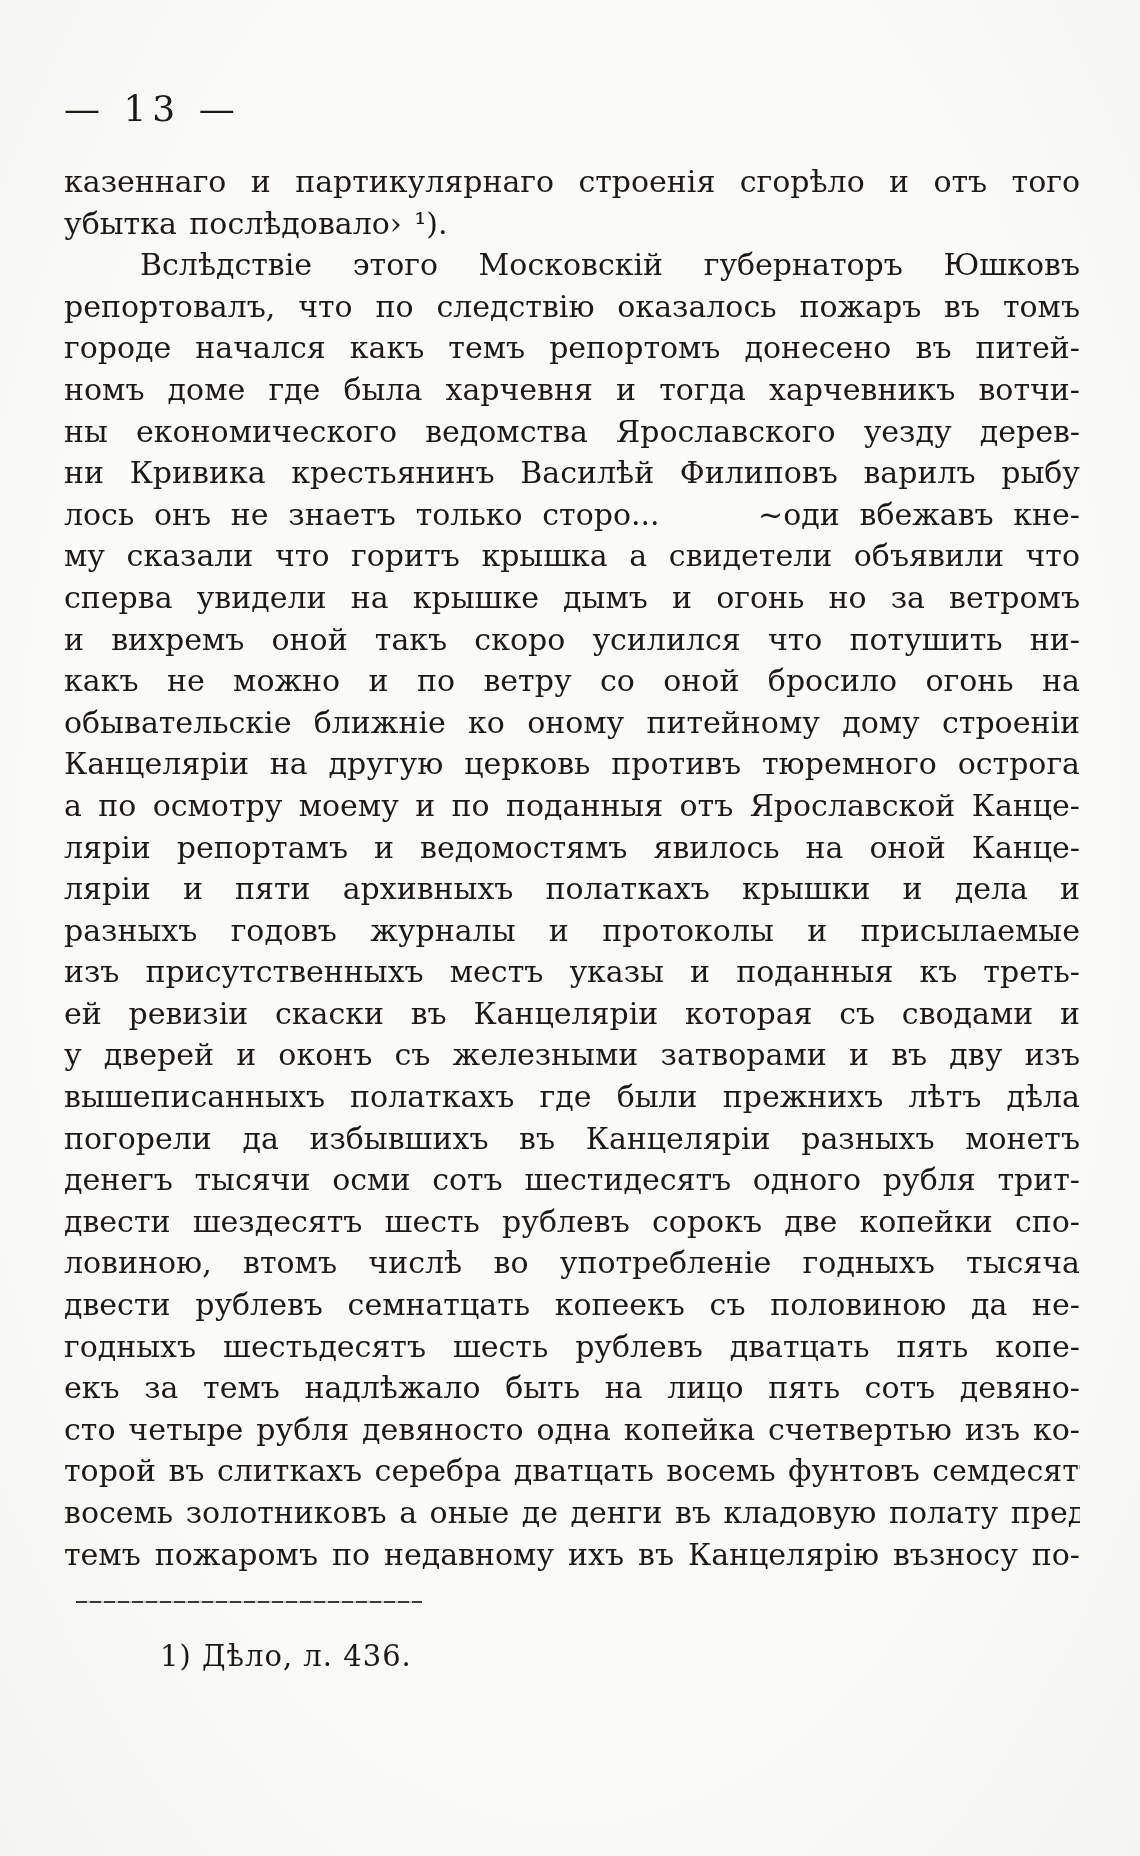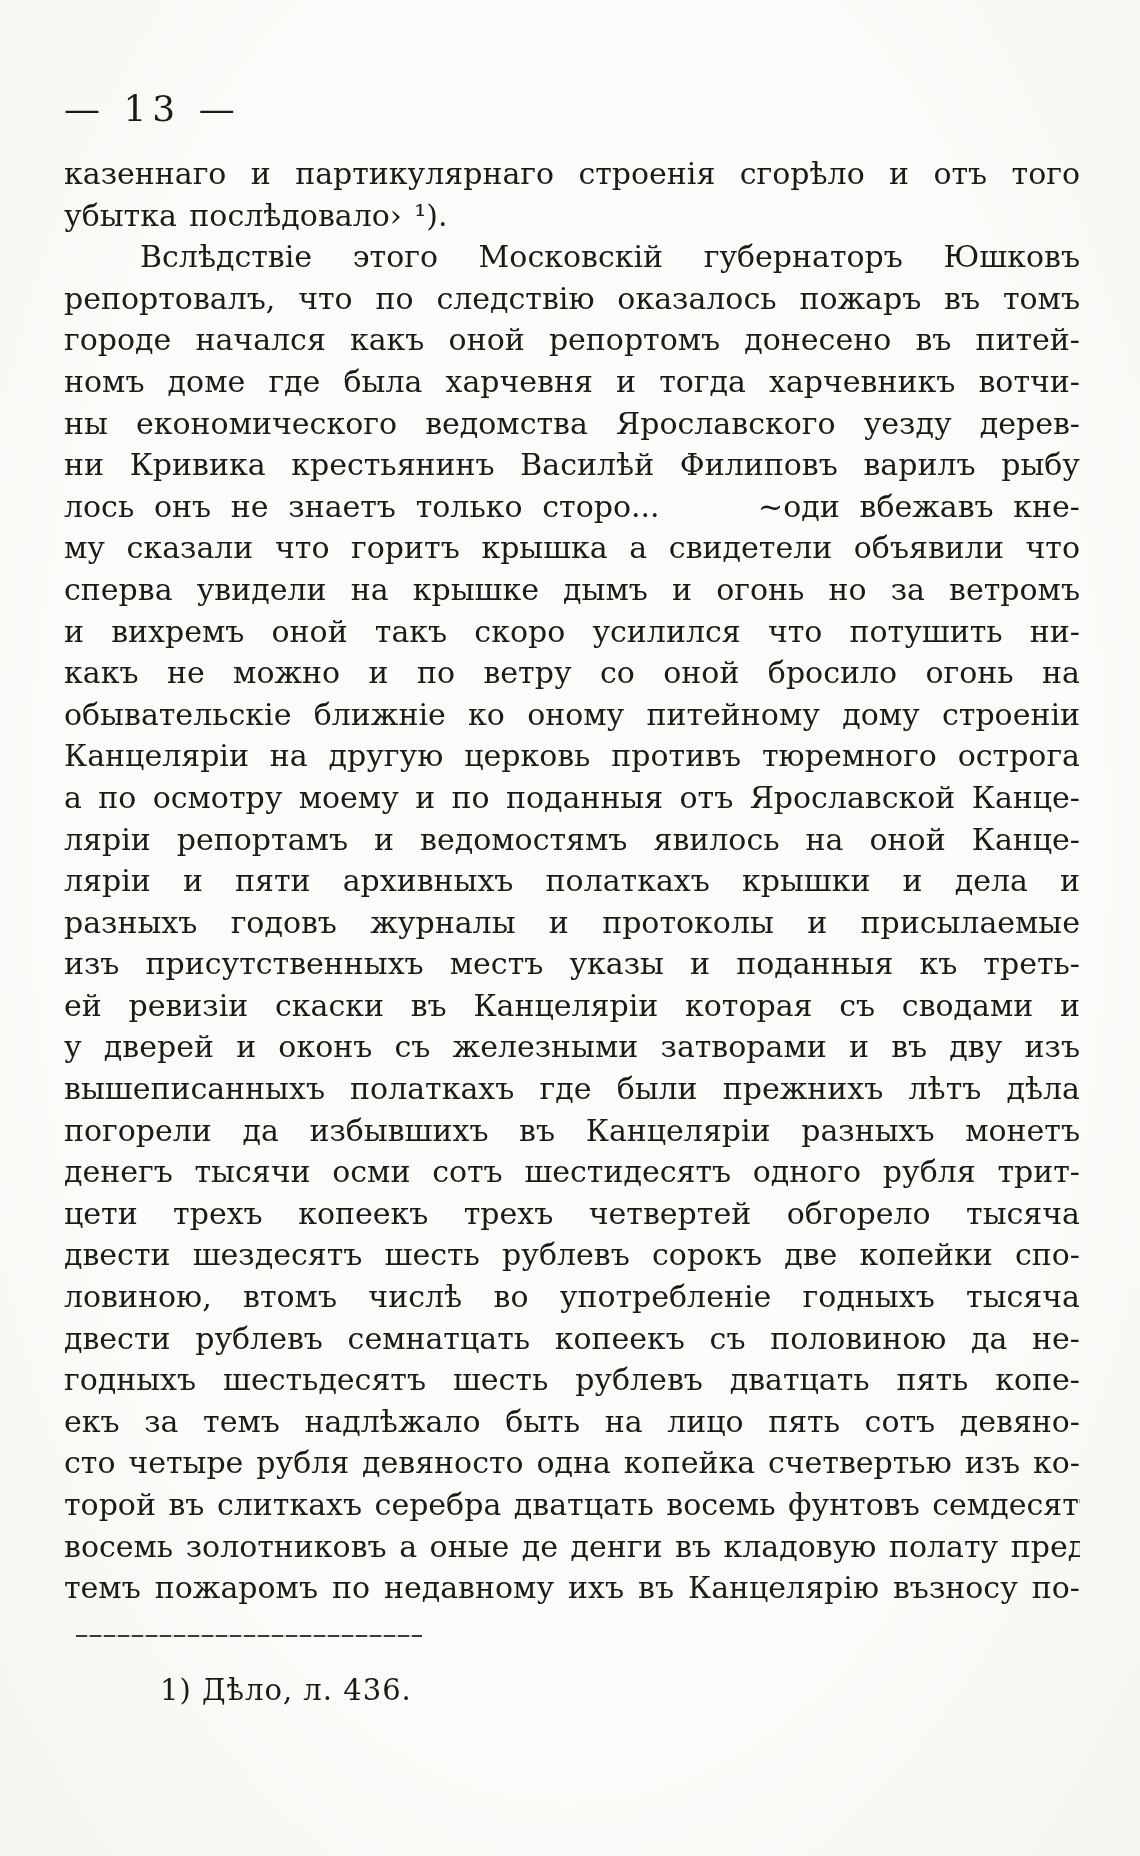--- a/index.html
+++ b/index.html
@@ -25,21 +25,21 @@
   }
   .page-number {
     margin-top: 88px;
     text-align: left;
     font-size: 36px;
     letter-spacing: 6px;
     font-weight: 500;
     white-space: pre;
   }
   .text-block {
-    margin-top: 24px;
+    margin-top: 32px;
     width: 1016px;
     font-size: 30px;
     line-height: 41.6px;
     word-spacing: 3px;
   }
   .line {
     text-align: justify;
     text-align-last: justify;
     white-space: nowrap;
     overflow: hidden;
@@ -70,42 +70,41 @@
 <body>
 
 <div class="page">
   <div class="page-number">— 13 —</div>
 
   <div class="text-block">
       <div class="line">казеннаго и партикулярнаго строенія сгорѣло и отъ того</div>
       <div class="line left">убытка послѣдовало› ¹).</div>
       <div class="line indent">Вслѣдствіе этого Московскій губернаторъ Юшковъ</div>
       <div class="line">репортовалъ, что по следствію оказалось пожаръ въ томъ</div>
-      <div class="line">городе начался какъ оной репортомъ донесено въ питей-</div>
+      <div class="line">городе начался какъ темъ репортомъ донесено въ питей-</div>
       <div class="line">номъ доме где была харчевня и тогда харчевникъ вотчи-</div>
       <div class="line">ны економического ведомства Ярославского уезду дерев-</div>
       <div class="line">ни Кривика крестьянинъ Василѣй Филиповъ варилъ рыбу</div>
       <div class="line">лось онъ не знаетъ только сторо...&nbsp;&nbsp;&nbsp;&nbsp;&nbsp;~оди вбежавъ кне-</div>
       <div class="line">му сказали что горитъ крышка а свидетели объявили что</div>
       <div class="line">сперва увидели на крышке дымъ и огонь но за ветромъ</div>
       <div class="line">и вихремъ оной такъ скоро усилился что потушить ни-</div>
       <div class="line">какъ не можно и по ветру со оной бросило огонь на</div>
       <div class="line">обывательскіе ближніе ко оному питейному дому строеніи</div>
       <div class="line">Канцеляріи на другую церковь противъ тюремного острога</div>
       <div class="line">а по осмотру моему и по поданныя отъ Ярославской Канце-</div>
       <div class="line">ляріи репортамъ и ведомостямъ явилось на оной Канце-</div>
       <div class="line">ляріи и пяти архивныхъ полаткахъ крышки и дела и</div>
       <div class="line">разныхъ годовъ журналы и протоколы и присылаемые</div>
       <div class="line">изъ присутственныхъ местъ указы и поданныя къ треть-</div>
       <div class="line">ей ревизіи скаски въ Канцеляріи которая съ сводами и</div>
       <div class="line">у дверей и оконъ съ железными затворами и въ дву изъ</div>
       <div class="line">вышеписанныхъ полаткахъ где были прежнихъ лѣтъ дѣла</div>
       <div class="line">погорели да избывшихъ въ Канцеляріи разныхъ монетъ</div>
       <div class="line">денегъ тысячи осми сотъ шестидесятъ одного рубля трит-</div>
-      <div class="line">цети трехъ копеекъ трехъ четвертей обгорело тысяча</div>
       <div class="line">двести шездесятъ шесть рублевъ сорокъ две копейки спо-</div>
       <div class="line">ловиною, втомъ числѣ во употребленіе годныхъ тысяча</div>
       <div class="line">двести рублевъ семнатцать копеекъ съ половиною да не-</div>
       <div class="line">годныхъ шестьдесятъ шесть рублевъ дватцать пять копе-</div>
       <div class="line">екъ за темъ надлѣжало быть на лицо пять сотъ девяно-</div>
       <div class="line">сто четыре рубля девяносто одна копейка счетвертью изъ ко-</div>
       <div class="line">торой въ слиткахъ серебра дватцать восемь фунтовъ семдесятъ</div>
       <div class="line">восемь золотниковъ а оные де денги въ кладовую полату пред-</div>
       <div class="line">темъ пожаромъ по недавному ихъ въ Канцелярію възносу по-</div>
     </div>

